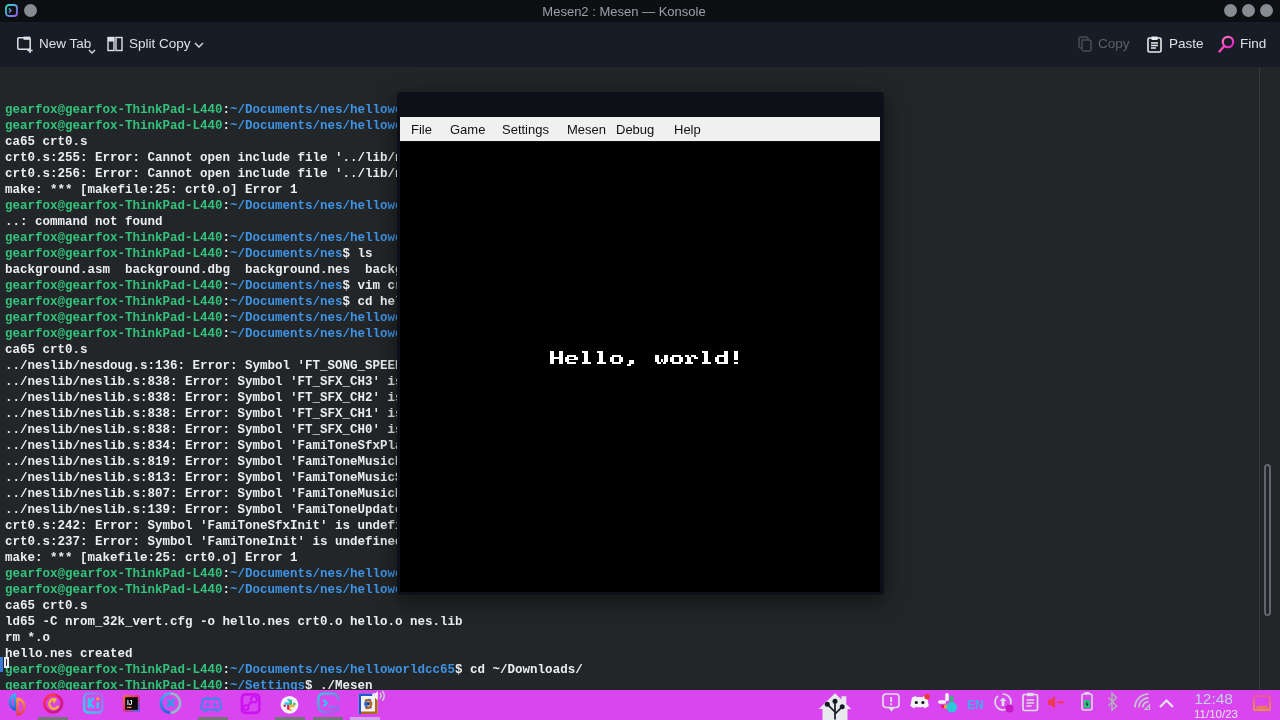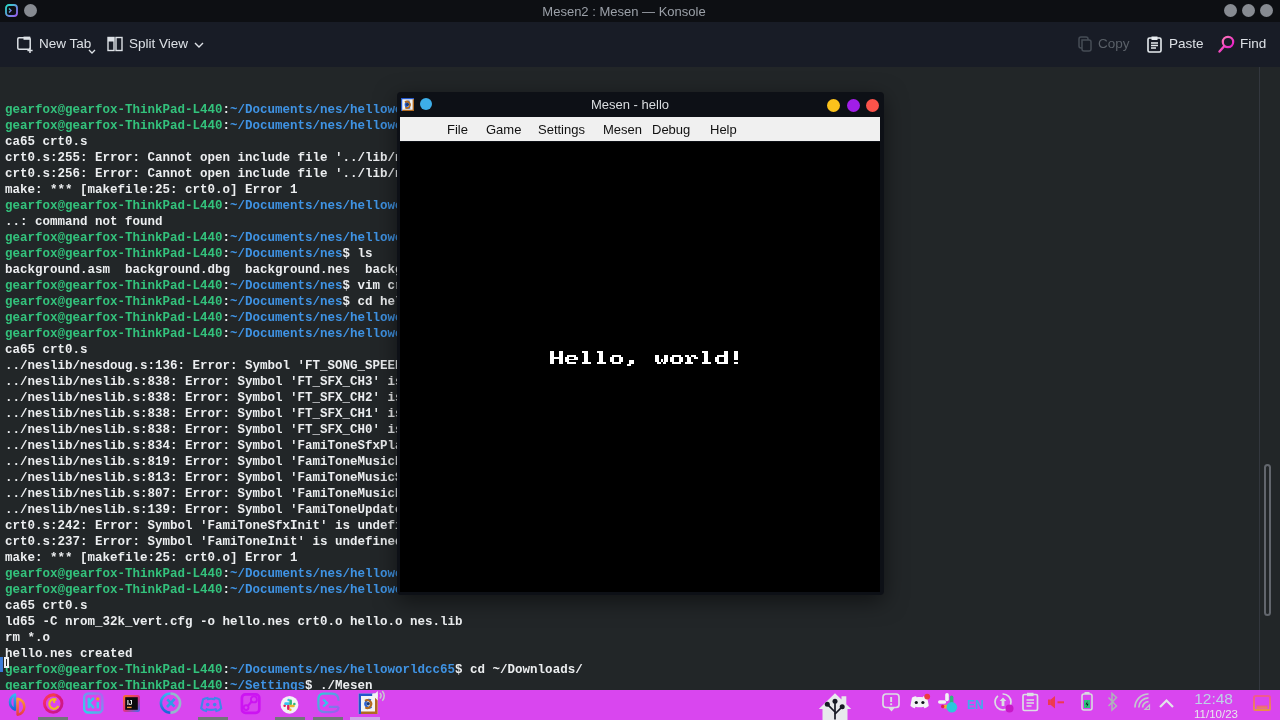--- a/index.html
+++ b/index.html
@@ -14,21 +14,21 @@
   .g { color:#33c27c; }
   .b { color:#3f93e4; }
   #cursor { position:absolute; left:4px; top:590px; width:4.5px; height:11px; border:2px solid #eceef0; }
   #scrolltrack { position:absolute; left:1259px; top:0; width:1px; height:623px; background:#33373e; }
   #scrollthumb { position:absolute; left:1264px; top:397px; width:7px; height:152px; border:2px solid #62666d; border-radius:6px; }
   
   #mesen { position:absolute; left:397px; top:92px; width:487px; height:503px; background:#0d1016; border-radius:4px; box-shadow:0 6px 22px rgba(0,0,0,.5); }
   #mtitle { position:absolute; left:0; top:0; width:487px; height:25px; }
   #mtitle .title { position:absolute; left:0; right:0; top:0; height:25px; line-height:26px; text-align:center; color:#dadde0; font-size:13px; }
   #mmenu { position:absolute; left:3px; top:25px; width:480px; height:24px; background:#f0f0f0; }
-  #mmenu span { position:absolute; top:0; height:24px; line-height:25px; color:#111; font-size:13px;margin-left:36px; }
+  #mmenu span { position:absolute; top:0; height:24px; line-height:25px; color:#111; font-size:13px; }
   #mcontent { position:absolute; left:3px; top:50px; width:480px; height:450px; background:#000; }
   
   #taskbar { position:absolute; left:0; top:690px; width:1280px; height:30px; background:#d946ef; }
   .uline { position:absolute; top:27px; width:30px; height:3px; background:#72757a; }
 </style>
 </head>
 <body>
 
 <div id="ktitle">
   <svg style="position:absolute;left:5px;top:4px" width="13" height="13" viewBox="0 0 13 13">
@@ -58,21 +58,21 @@
   <svg style="position:absolute;left:87px;top:26px" width="10" height="8" viewBox="0 0 10 8">
       <path d="M2 2l3 3 3-3" fill="none" stroke="#dde1e6" stroke-width="1.3"></path>
     </svg>
   <svg style="position:absolute;left:106px;top:13px" width="18" height="18" viewBox="0 0 18 18">
       <g fill="none" stroke="#dde1e6" stroke-width="1.4">
         <rect x="2" y="2.5" width="6" height="13"></rect>
         <rect x="10" y="2.5" width="6" height="13"></rect>
       </g>
       <rect x="2" y="2.5" width="6" height="4" fill="#dde1e6"></rect>
     </svg>
-  <span class="tbit" style="left:129px">Split View</span>
+  <span class="tbit" style="left:129px">Split Copy</span>
   <svg style="position:absolute;left:193px;top:18px" width="12" height="10" viewBox="0 0 12 10">
       <path d="M2 3l4 4 4-4" fill="none" stroke="#dde1e6" stroke-width="1.4"></path>
     </svg>
   <svg style="position:absolute;left:1076px;top:13px" width="18" height="18" viewBox="0 0 18 18">
       <g fill="none" stroke="#454c55" stroke-width="1.5">
         <rect x="3" y="2" width="9" height="11" rx="2"></rect>
         <path d="M6 5h7a2 2 0 0 1 2 2v7a2 2 0 0 1-2 2H8a2 2 0 0 1-2-2z" fill="#181c26"></path>
       </g>
     </svg>
   <span class="tbit" style="left:1098px;color:#5a6068">Copy</span>
@@ -133,35 +133,20 @@
 hello.nes created
 <span class="g">gearfox@gearfox-ThinkPad-L440</span>:<span class="b">~/Documents/nes/helloworldcc65</span>$ cd ~/Downloads/
 <span class="g">gearfox@gearfox-ThinkPad-L440</span>:<span class="b">~/Settings</span>$ ./Mesen</pre>
 <div id="cursor"></div>
     <div style="position:absolute;left:0;top:590px;width:2.5px;height:15px;background:#3b7bd8"></div>
 <div id="scrolltrack"></div>
 <div id="scrollthumb"></div>
 </div>
 
 <div id="mesen">
-  <div id="mtitle">
-    <svg style="position:absolute;left:4px;top:6px" width="13" height="13" viewBox="0 0 19 19">
-        <rect width="19" height="19" fill="#f2f2f2"></rect>
-        <path d="M0 0 h19 v1.9 h-17.2 v17.1 h-1.8 z" fill="#2257cc"></path>
-        <path d="M19 1.9 v17.1 h-17.2 v-1.9 h15.2 v-15.2 z" fill="#b06a20"></path>
-        <path d="M12.6 5.3 A 4.6 4.6 0 1 0 13.3 13.7" fill="none" stroke="#2a62d8" stroke-width="2.6"></path>
-        <path d="M6.2 13.9 A 4.6 4.6 0 1 0 5.8 6.1" fill="none" stroke="#b06a20" stroke-width="2.6"></path>
-        <circle cx="9.4" cy="9.5" r="2.4" fill="#1a3a78"></circle>
-      </svg>
-    <div style="position:absolute;left:22.5px;top:6px;width:12px;height:12px;border-radius:50%;background:#3daee9"></div>
-    <div class="title" style="padding-right:21px">Mesen - hello</div>
-    <div style="position:absolute;left:430px;top:6.5px;width:13px;height:13px;border-radius:50%;background:#fbc21b"></div>
-    <div style="position:absolute;left:449.5px;top:6.5px;width:13px;height:13px;border-radius:50%;background:#a11ee8"></div>
-    <div style="position:absolute;left:469px;top:6.5px;width:13px;height:13px;border-radius:50%;background:#fb534a"></div>
-  </div>
   <div id="mmenu">
     <span style="left:11px">File</span>
     <span style="left:50px">Game</span>
     <span style="left:102px">Settings</span>
     <span style="left:167px">Mesen</span>
     <span style="left:216px">Debug</span>
     <span style="left:274px">Help</span>
   </div>
   <div id="mcontent"></div>
 </div>

